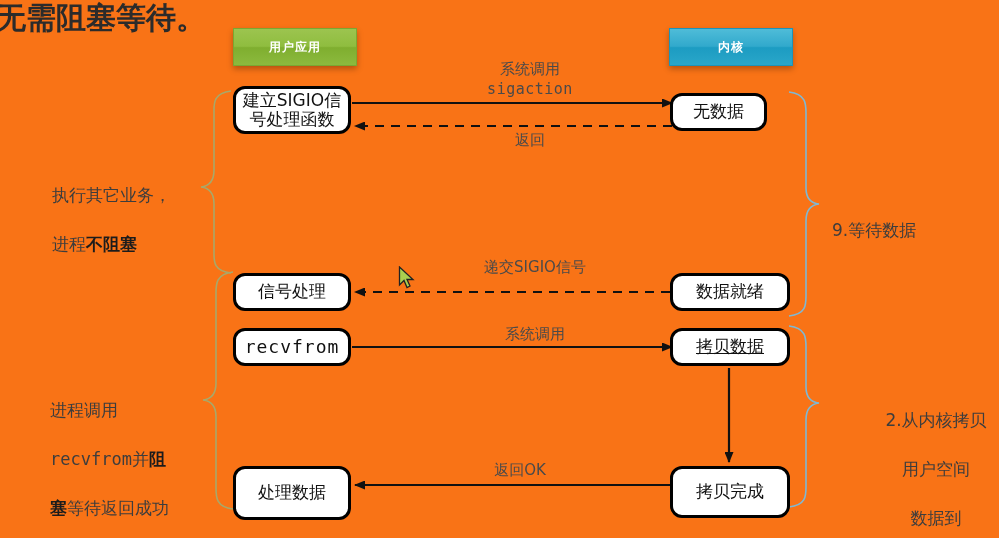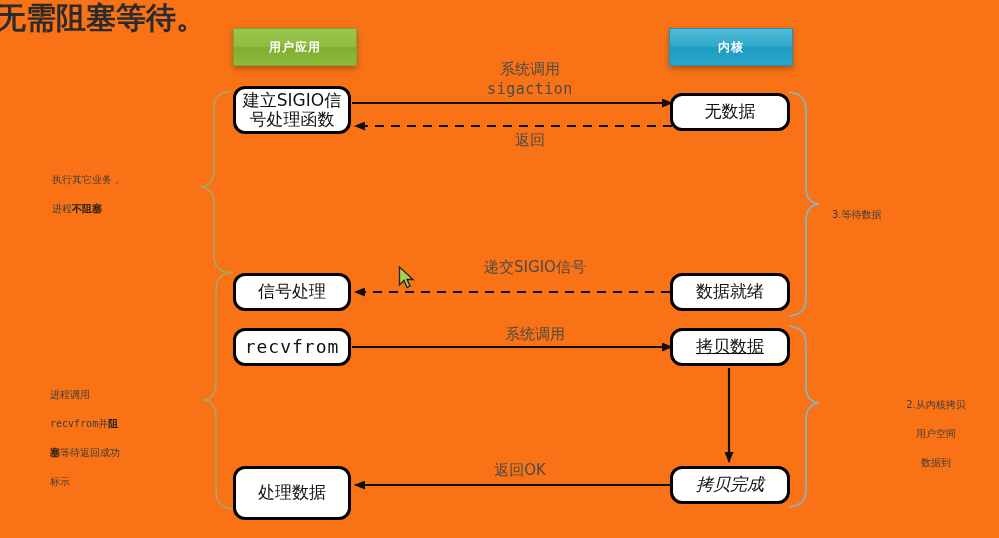--- a/index.html
+++ b/index.html
@@ -94,21 +94,21 @@
   }
   .edge-label.mono {
     font-family: "DejaVu Sans Mono", "Liberation Mono", monospace;
     letter-spacing: 0.5px;
   }
 
   
   .side-note {
     position: absolute;
     color: #3d3d3d;
-    font-size: 10px;
+    font-size: 17px;
     line-height: 1.45;
     white-space: pre-line;
   }
   .side-note b { font-weight: 700; color: #1c1c1c; }
   .side-note .mono {
     font-family: "DejaVu Sans Mono", "Liberation Mono", monospace;
   }
   .side-note.right {
     color: #3d3d3d;
     text-align: center;
@@ -201,33 +201,33 @@
   </div>
 
   <div class="node mono" style="left:233px; top:328px; width:118px; height:38px;">
     <span>recvfrom</span>
   </div>
 
   <div class="node" style="left:233px; top:466px; width:118px; height:54px;">
     <span>处理数据</span>
   </div>
 
-  <div class="node" style="left:670px; top:93px; width:120px; height:38px;">
+  <div class="node" style="left:670px; top:93px; width:97px; height:38px;">
     <span>无数据</span>
   </div>
 
   <div class="node" style="left:670px; top:273px; width:120px; height:38px;">
     <span>数据就绪</span>
   </div>
 
   <div class="node" style="left:670px; top:328px; width:120px; height:38px;text-decoration:underline;">
     <span>拷贝数据</span>
   </div>
 
-  <div class="node" style="left:670px; top:466px; width:120px; height:38px;font-style:italic;">
+  <div class="node" style="left:670px; top:466px; width:120px; height:52px;">
     <span>拷贝完成</span>
   </div>
 
   <div class="edge-label" style="left:470px; top:60px; width:120px;">系统调用</div>
   <div class="edge-label mono" style="left:455px; top:80px; width:150px;">sigaction</div>
 
   <div class="edge-label" style="left:470px; top:131px; width:120px;">返回</div>
 
   <div class="edge-label" style="left:455px; top:258px; width:160px;">递交SIGIO信号</div>
 
@@ -241,21 +241,21 @@
   </div>
 
   <div class="side-note" style="left:50px; top:373px; width:160px;">
     <div>进程调用</div>
     <div><span class="mono">recvfrom</span><span>并</span><b>阻</b></div>
     <div><b>塞</b><span>等待返回成功</span></div>
     <div>标示</div>
   </div>
 
   <div class="side-note right" style="left:832px; top:193px; width:140px; text-align:left;">
-    <div>3.等待数据</div>
+    <div>9.等待数据</div>
   </div>
 
   <div class="side-note right" style="left:856px; top:383px; width:160px;">
     <div>2.从内核拷贝</div>
     <div>用户空间</div>
     <div>数据到</div>
   </div>
 
   <svg class="cursor" id="mouse-cursor" viewBox="0 0 18 24" style="left: 398px; top: 266px;">
     <path d="M1.5,1 L1.5,19 L6,14.5 L9,21.5 L12,20 L9,13.5 L15,13.5 Z" fill="#a9cf4f" stroke="#222222" stroke-width="1.3" stroke-linejoin="miter"></path>

